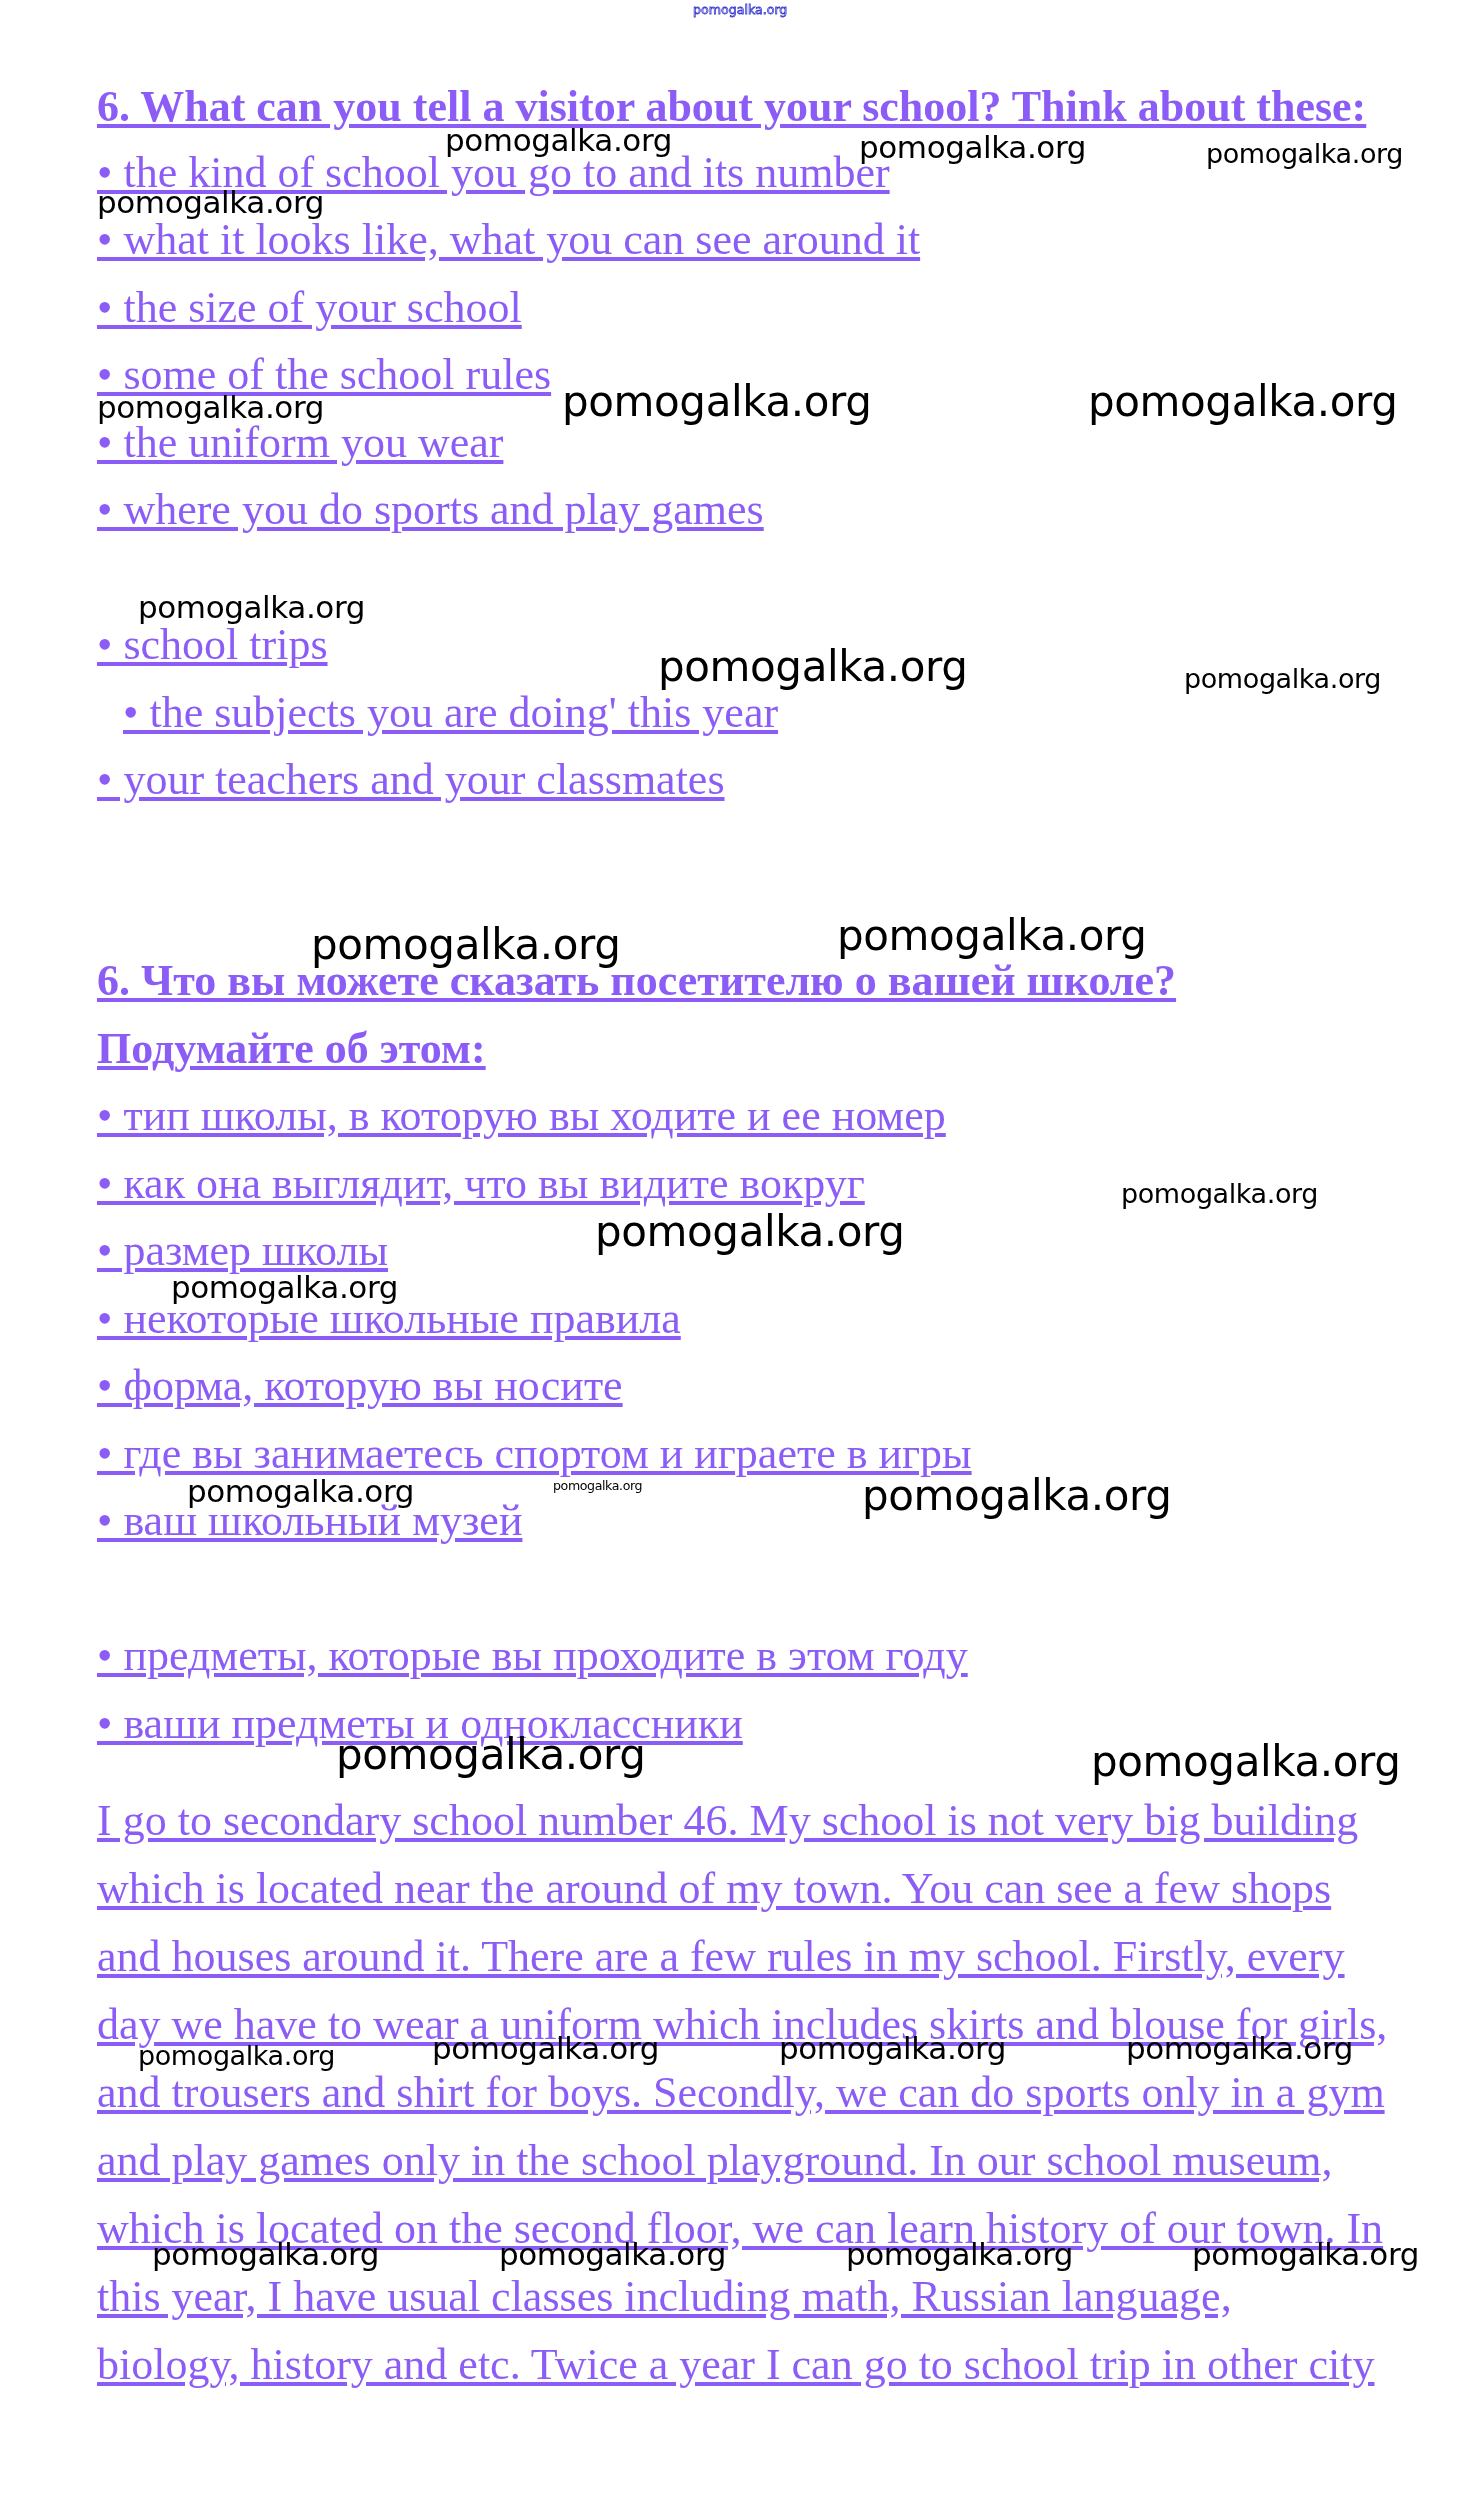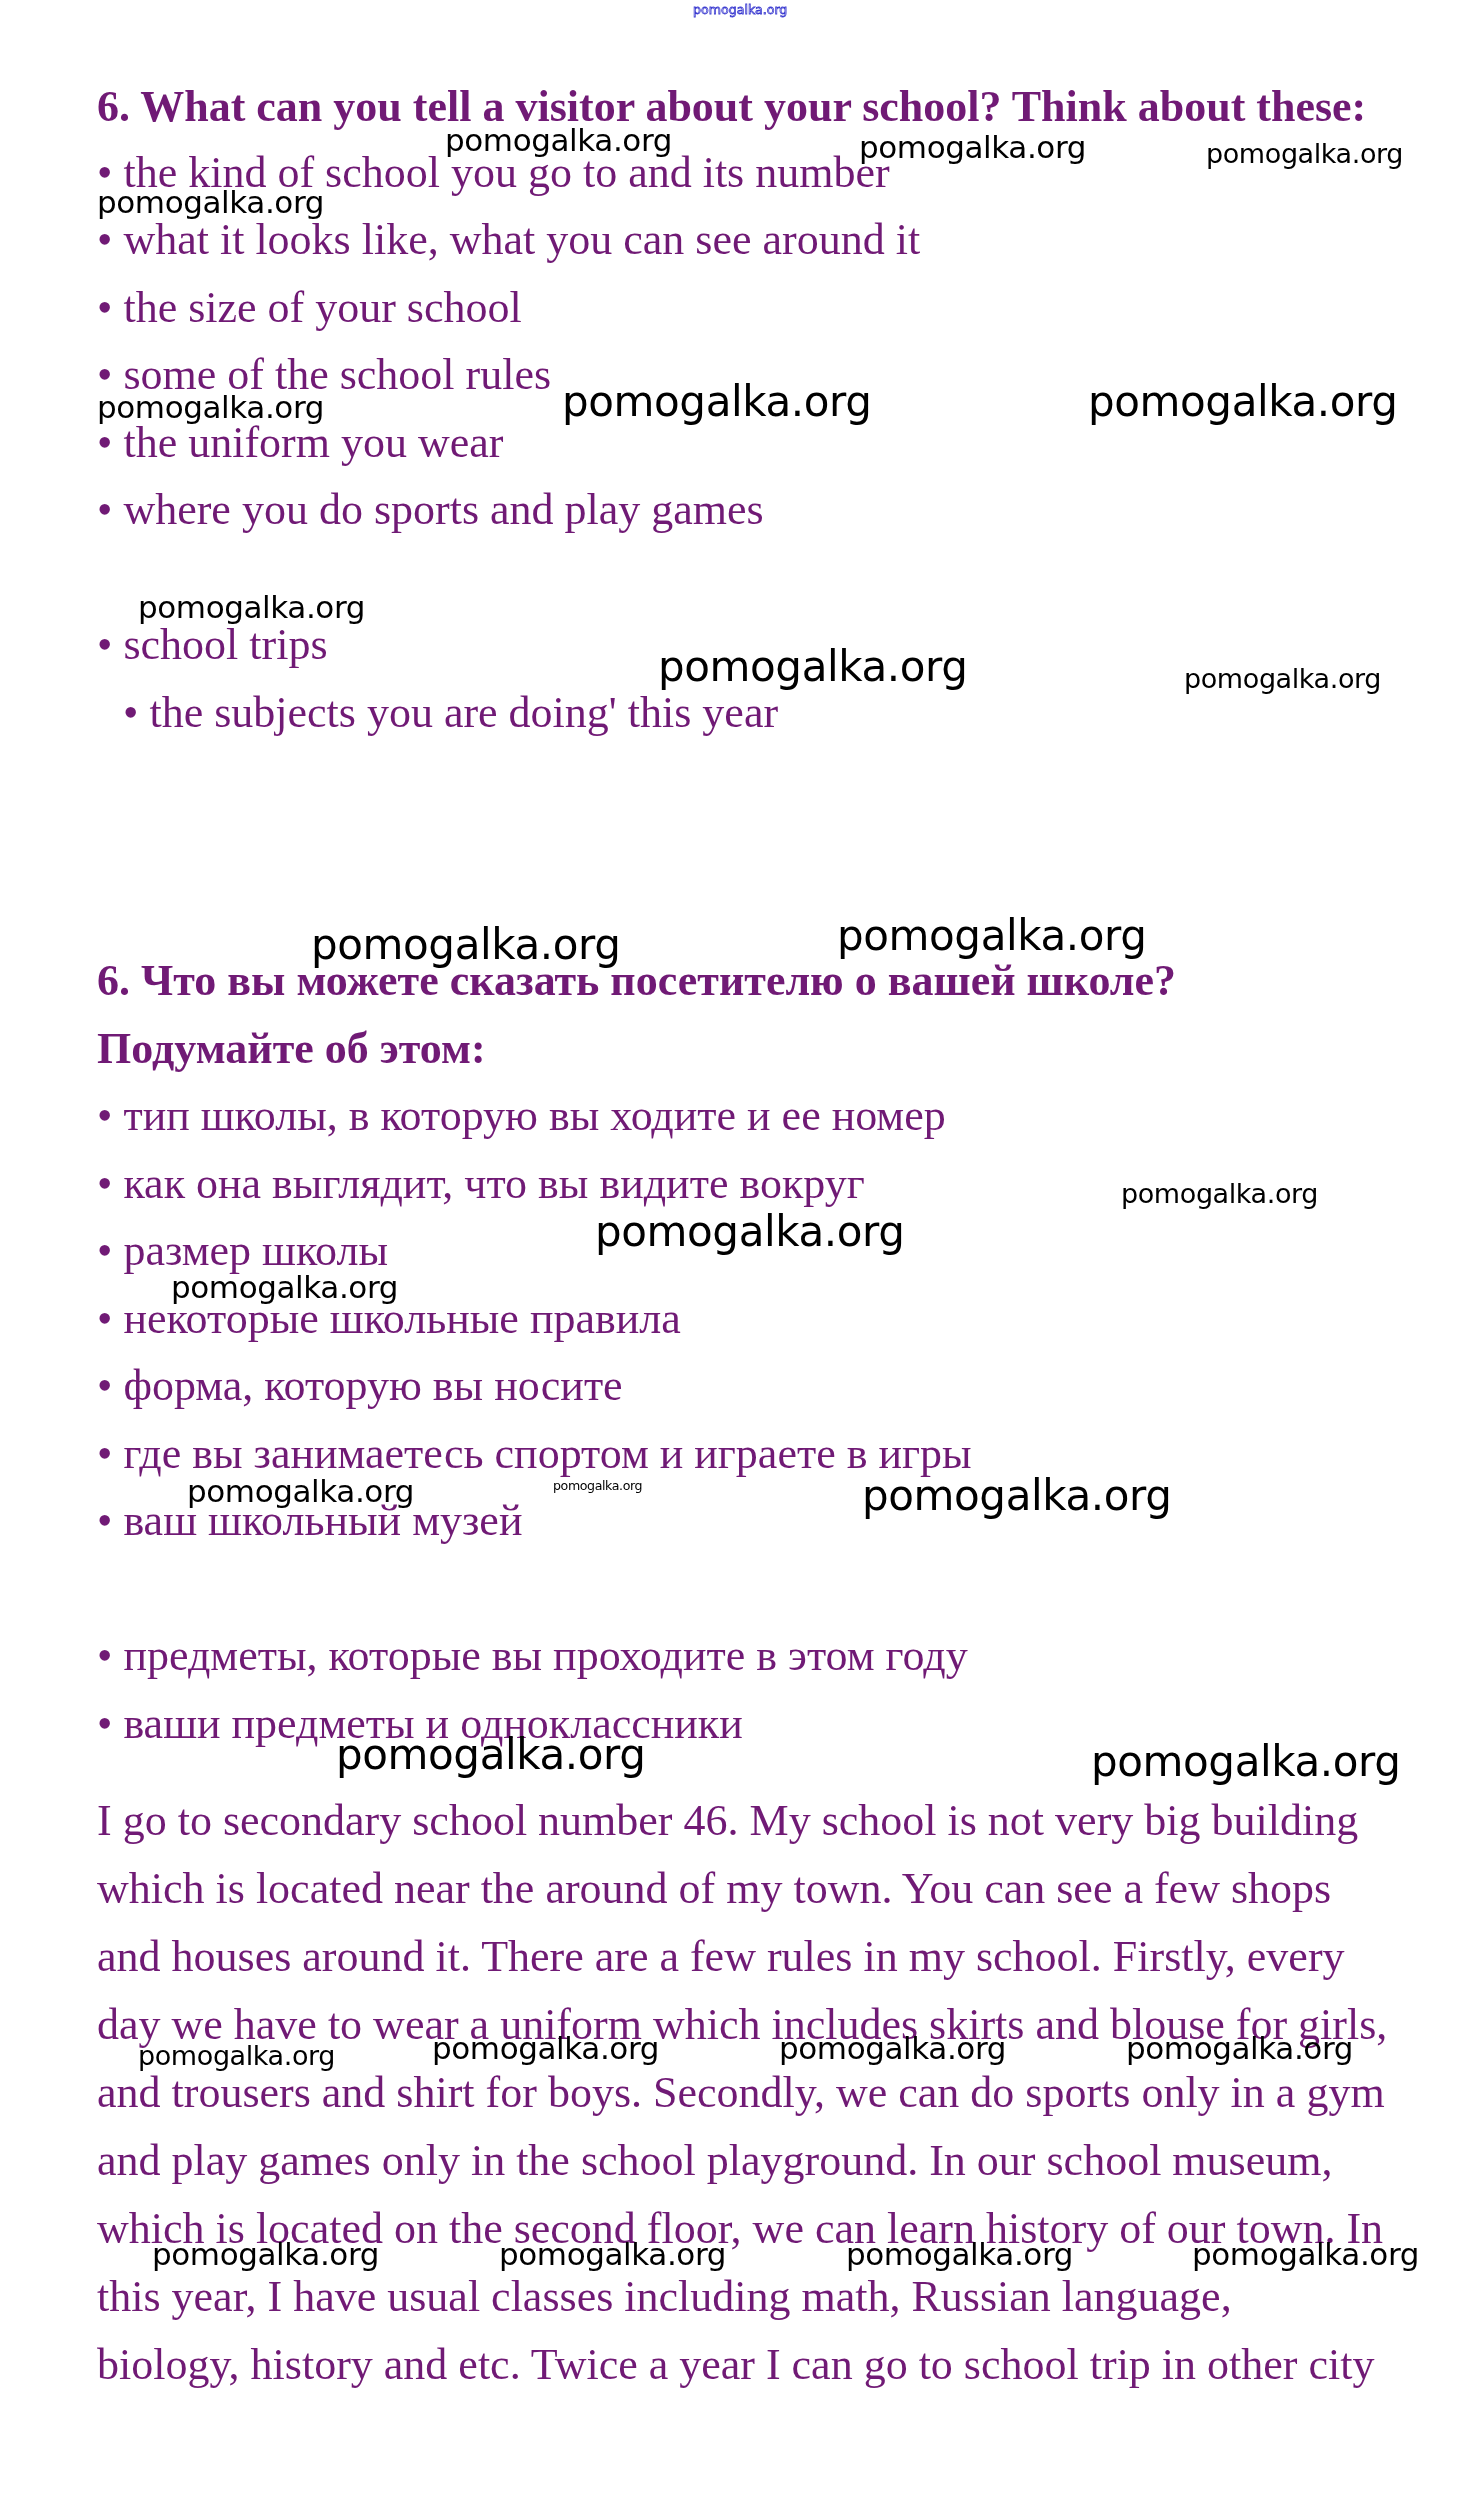--- a/index.html
+++ b/index.html
@@ -1,18 +1,18 @@
 <!DOCTYPE html>
 <html style="font-size:12.6px"><head>
   <meta charset="utf-8">
   <style>
     html, body { margin: 0; padding: 0; background: #ffffff; }
     body { width: 1482px; height: 2500px; position: relative; overflow: hidden; }
     .page { position: absolute; left: 8px; top: 0; width: 1482px; height: 2500px; padding-left: 10px; }
-    .serif { font-family: "Liberation Serif", "DejaVu Serif", serif; color: #701a75; }
+    .serif { font-family: "Liberation Serif", "DejaVu Serif", serif; color: #8b5cf6; text-decoration: underline; }
     .line { position: absolute; left: 89px; white-space: nowrap; font-size: 44px; line-height: 50px; }
     .heading { font-weight: bold; }
     .para { position: absolute; left: 89px; width: 1335px; font-size: 44px; line-height: 68px; }
     .para span { display: block; white-space: nowrap; }
     .wm { position: absolute; font-family: "DejaVu Sans", sans-serif; color: #000; white-space: nowrap; letter-spacing: -0.4px; }
     .wm.s { font-size: 27px; }
     .wm.m { font-size: 31px; }
     .wm.l { font-size: 42px; }
     .wm.xs { font-size: 12.6px; }
     .top-wm { position: absolute; left: 685px; top: 1.6px; font-family: "DejaVu Sans", sans-serif; font-size: 12.6px;
@@ -27,20 +27,21 @@
 
   <div class="line serif heading" style="top:82px;">6. What can you tell a visitor about your school? Think about these:</div>
   <div class="line serif" style="top:148px;">• the kind of school you go to and its number</div>
   <div class="line serif" style="top:215px;">• what it looks like, what you can see around it</div>
   <div class="line serif" style="top:283px;">• the size of your school</div>
   <div class="line serif" style="top:350px;">• some of the school rules</div>
   <div class="line serif" style="top:418px;">• the uniform you wear</div>
   <div class="line serif" style="top:485px;">• where you do sports and play games</div>
   <div class="line serif" style="top:620px;">• school trips</div>
   <div class="line serif" style="top:688px;margin-left:26px;">• the subjects you are doing' this year</div>
+  <div class="line serif" style="top:755px;">• your teachers and your classmates</div>
 
   <div class="line serif heading" style="top:956px;">6. Что вы можете сказать посетителю о вашей школе?</div>
   <div class="line serif heading" style="top:1024px;">Подумайте об этом:</div>
   <div class="line serif" style="top:1091px;">• тип школы, в которую вы ходите и ее номер</div>
   <div class="line serif" style="top:1159px;">• как она выглядит, что вы видите вокруг</div>
   <div class="line serif" style="top:1226px;">• размер школы</div>
   <div class="line serif" style="top:1294px;">• некоторые школьные правила</div>
   <div class="line serif" style="top:1361px;">• форма, которую вы носите</div>
   <div class="line serif" style="top:1429px;">• где вы занимаетесь спортом и играете в игры</div>
   <div class="line serif" style="top:1496px;">• ваш школьный музей</div>

